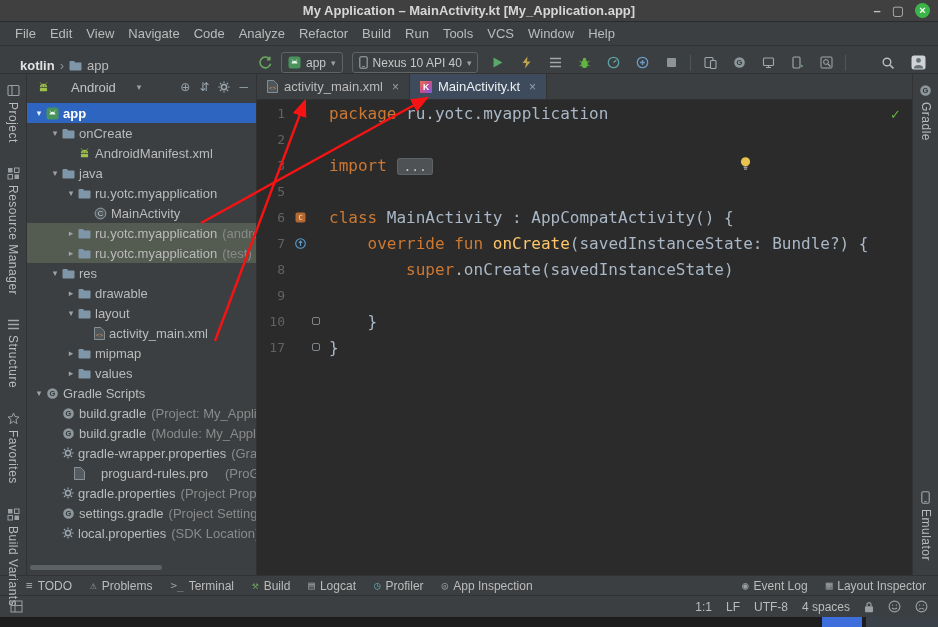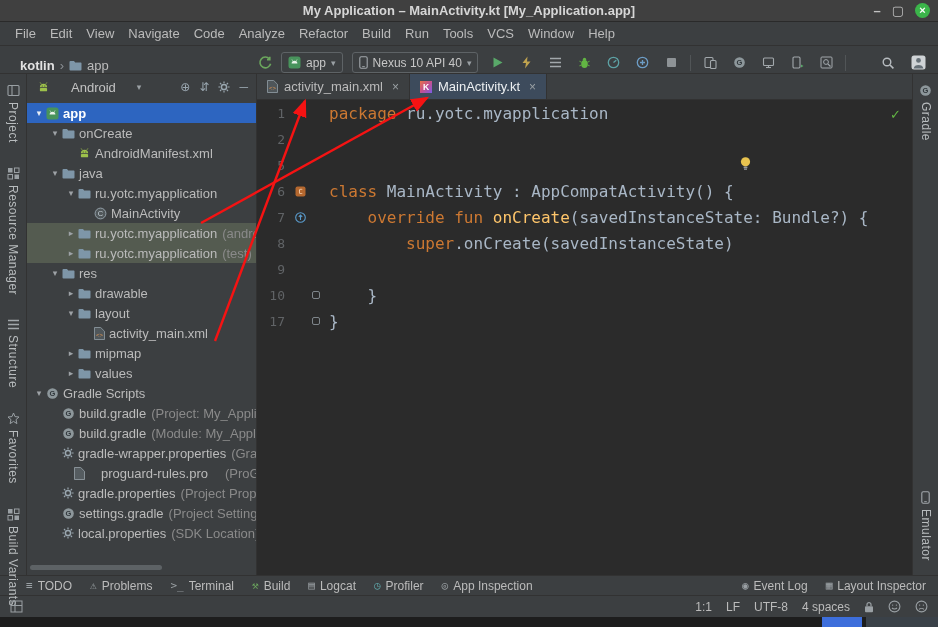--- a/index.html
+++ b/index.html
@@ -601,20 +601,26 @@
           <span class="cnum">1</span>
           <span class="cgut"></span>
           <span class="cfold"></span>
           <span class="ctext"><span class="tk-kw">package</span><span class="tk-pl"> ru.yotc.myapplication</span></span>
         </div>
         <div class="crow">
           <span class="cnum">2</span>
           <span class="cgut"></span>
           <span class="cfold"></span>
           <span class="ctext"></span>
+        </div>
+        <div class="crow">
+          <span class="cnum">3</span>
+          <span class="cgut"></span>
+          <span class="cfold"></span>
+          <span class="ctext"><span class="tk-kw">import</span><span class="tk-pl"> </span><span class="tk-fold">...</span></span>
         </div>
         <div class="crow">
           <span class="cnum">5</span>
           <span class="cgut"></span>
           <span class="cfold"></span>
           <span class="ctext"></span>
         </div>
         <div class="crow">
           <span class="cnum">6</span>
           <span class="cgut">

